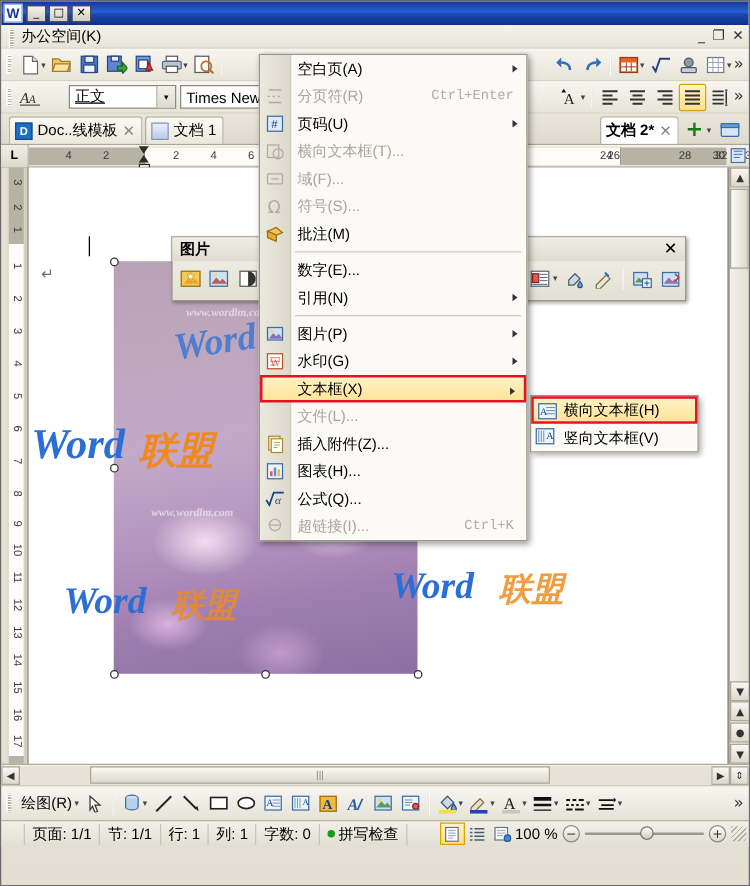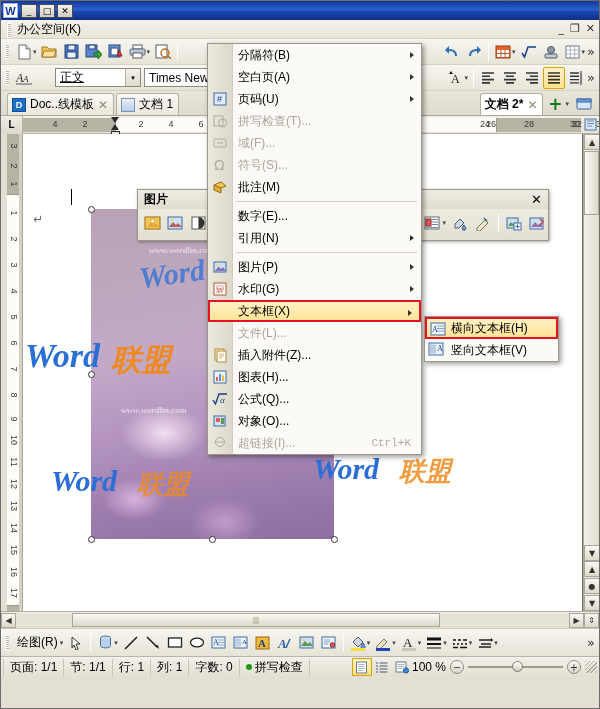--- a/index.html
+++ b/index.html
@@ -572,21 +572,21 @@
     <div class="ruler-track">
       <div class="ruler-white" style="left:92px; right:84px;"></div>
       <span class="rtick" style="left:32px">4</span>
       <span class="rtick" style="left:62px">2</span>
       <span class="rtick" style="left:118px">2</span>
       <span class="rtick" style="left:148px">4</span>
       <span class="rtick" style="left:178px">6</span>
       <span class="rtick" style="left:208px">8</span>
       <span class="rtick" style="left:462px">24</span>
       <span class="rtick" style="left:468px">26</span>
-      <span class="rtick" style="left:506px">28</span>
+      <span class="rtick" style="left:525px">28</span>
       <span class="rtick" style="left:552px">30</span>
       <span class="rtick" style="left:554px">32</span>
       <span class="rtick" style="left:578px">34</span>
       <div class="indent">
           <div class="box"></div>
         </div>
     </div>
     <div style="width:18px;display:flex;align-items:center;justify-content:center;">
       <svg class="ic" width="13" height="13" viewBox="0 0 13 13">
           <rect x="1" y="1" width="11" height="11" fill="#dce8f6" stroke="#4a74a8"></rect>
@@ -798,21 +798,21 @@
             <path d="M2 11h12"></path>
           </g>
           <path d="M14 2l2 2-2 2z" fill="#111"></path>
         </svg>
     </div>
     <div class="caret">▾</div>
     <div class="chev">»</div>
   </div>
 
   <div class="statusbar">
-    <div class="sfield" style="border-left:1px solid #c8c5b7;margin-left:2px;text-align:right;">页面: 1/1</div>
+    <div class="sfield" style="border-left:1px solid #c8c5b7;margin-left:18px;text-align:right;">页面: 1/1</div>
     <div class="sfield">节: 1/1</div>
     <div class="sfield">行: 1</div>
     <div class="sfield">列: 1</div>
     <div class="sfield">字数: 0</div>
     <div class="sfield">
       <span class="greendot"></span>
       <span>拼写检查</span>
     </div>
     <div style="flex:1"></div>
     <div class="viewbtn on">
@@ -957,45 +957,51 @@
             <path d="M11 3l3 3-3 3" fill="none" stroke="#c33" stroke-width="1.3"></path>
           </svg>
       </div>
     </div>
   </div>
 
   <div class="dropdown" id="insert-menu">
     <div class="menu-strip"></div>
 
     <div class="mi">
-      <span>分隔符(B)</span>
-      <span class="arr"></span>
-    </div>
-    <div class="mi">
       <span>空白页(A)</span>
       <span class="arr"></span>
+    </div>
+    <div class="mi dis">
+      <span class="mico">
+        <svg width="16" height="16" viewBox="0 0 16 16">
+            <path d="M3 3h10M3 13h10" stroke="#b0ada0" stroke-width="1.3"></path>
+            <path d="M2 8h12" stroke="#b0ada0" stroke-dasharray="2 2"></path>
+          </svg>
+      </span>
+      <span>分页符(R)</span>
+      <span class="sc">Ctrl+Enter</span>
     </div>
     <div class="mi">
       <span class="mico">
         <svg width="16" height="16" viewBox="0 0 16 16">
             <rect x="2" y="2" width="12" height="12" fill="#dfeaf8" stroke="#3e6da6"></rect>
             <text x="5" y="11" font-size="9" font-family="Liberation Sans, sans-serif" fill="#1b3f86">#</text>
           </svg>
       </span>
       <span>页码(U)</span>
       <span class="arr"></span>
     </div>
     <div class="mi dis">
       <span class="mico">
         <svg width="16" height="16" viewBox="0 0 16 16">
             <rect x="2" y="3" width="9" height="10" fill="none" stroke="#b0ada0"></rect>
             <circle cx="10.5" cy="10" r="4" fill="none" stroke="#b0ada0"></circle>
           </svg>
       </span>
-      <span>拼写检查(T)...</span>
+      <span>横向文本框(T)...</span>
     </div>
     <div class="mi dis">
       <span class="mico">
         <svg width="16" height="16" viewBox="0 0 16 16">
             <rect x="2" y="4" width="12" height="8" rx="1" fill="none" stroke="#b0ada0"></rect>
             <path d="M5 8h6" stroke="#b0ada0"></path>
           </svg>
       </span>
       <span>域(F)...</span>
     </div>
@@ -1081,30 +1087,20 @@
     </div>
     <div class="mi">
       <span class="mico">
         <svg width="16" height="16" viewBox="0 0 16 16">
             <path d="M1 9l2.5 4L7 3h8" fill="none" stroke="#1b3f86" stroke-width="1.4"></path>
             <text x="8" y="12" font-size="9" font-family="Liberation Serif, serif" font-style="italic" fill="#1b3f86">α</text>
           </svg>
       </span>
       <span>公式(Q)...</span>
     </div>
-    <div class="mi">
-      <span class="mico">
-        <svg width="16" height="16" viewBox="0 0 16 16">
-            <rect x="2" y="3" width="11" height="10" fill="#cfe0f2" stroke="#3e6da6"></rect>
-            <rect x="4" y="5" width="4" height="4" fill="#e05b5b"></rect>
-            <rect x="9" y="5" width="3" height="6" fill="#5f9a58"></rect>
-          </svg>
-      </span>
-      <span>对象(O)...</span>
-    </div>
     <div class="mi dis">
       <span class="mico">
         <svg width="16" height="16" viewBox="0 0 16 16">
             <circle cx="8" cy="7" r="4.5" fill="none" stroke="#b0ada0"></circle>
             <path d="M3.5 7h9" stroke="#b0ada0"></path>
           </svg>
       </span>
       <span>超链接(I)...</span>
       <span class="sc">Ctrl+K</span>
     </div>

